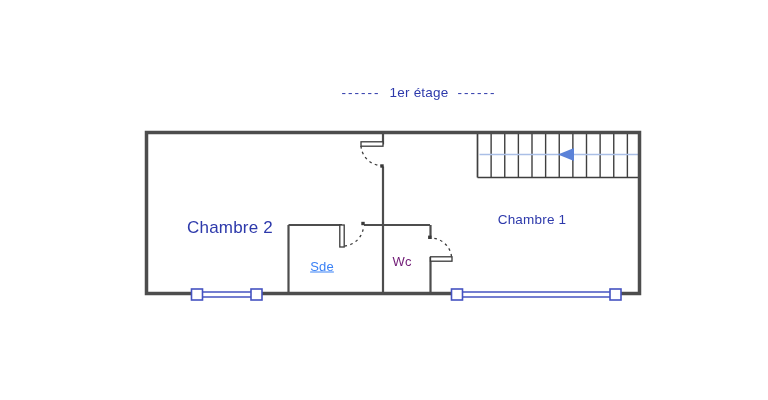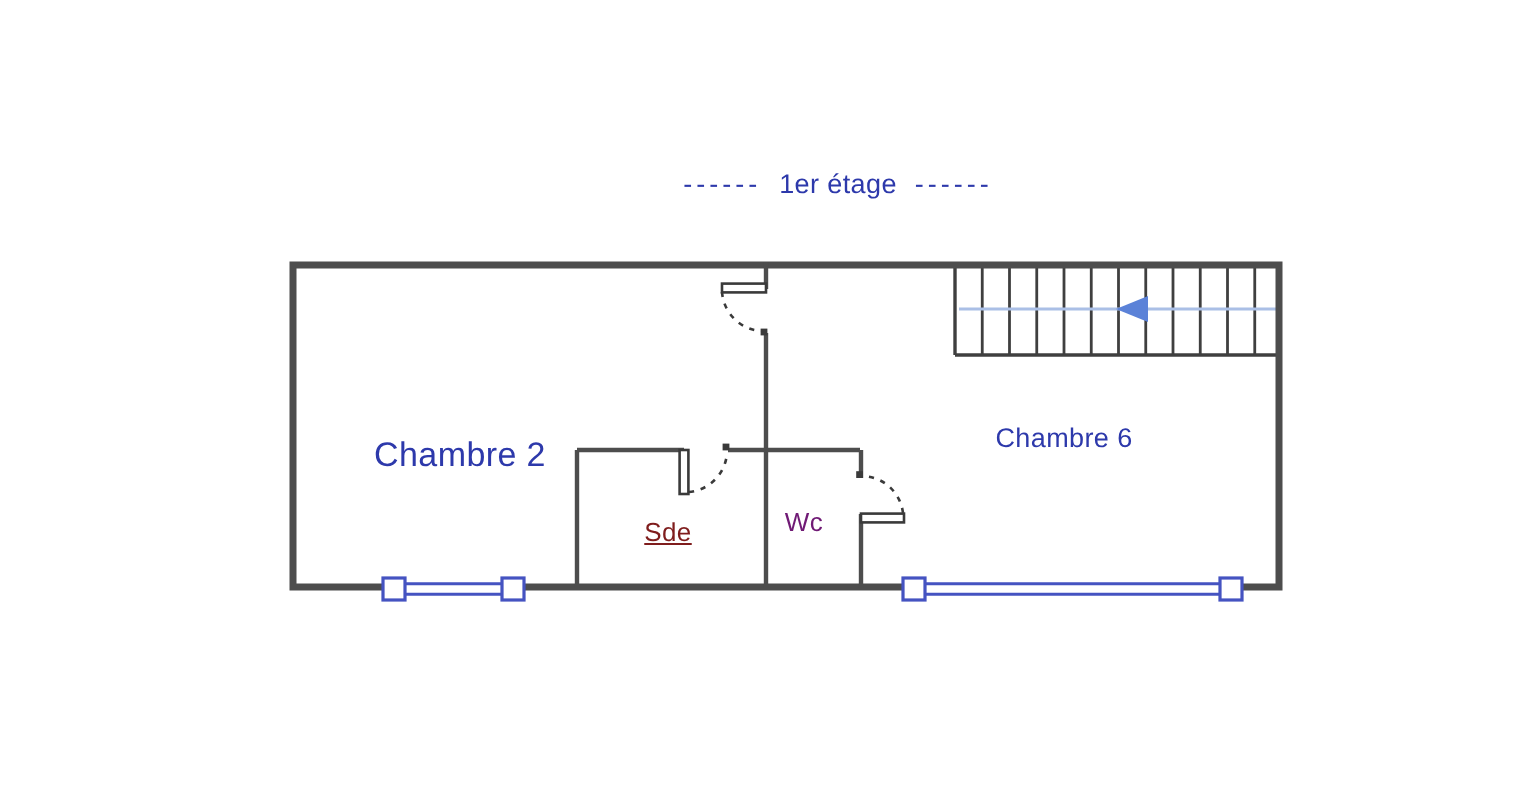--- a/index.html
+++ b/index.html
@@ -68,17 +68,17 @@
       <rect x="380.3" y="164.3" width="3.4" height="3.4" fill="#3a3a3a"></rect>
       <path d="M 344.5,246 A 21,21 0 0 0 363.5,226.5" fill="none" stroke="#3a3a3a" stroke-width="1.3" stroke-dasharray="2.6 3.4"></path>
       <rect x="339.8" y="225" width="4.4" height="22" fill="#ffffff" stroke="#3a3a3a" stroke-width="1.3"></rect>
       <rect x="361.3" y="221.8" width="3.4" height="3.4" fill="#3a3a3a"></rect>
       <path d="M 451.5,256.5 A 21,21 0 0 0 431.5,238" fill="none" stroke="#3a3a3a" stroke-width="1.3" stroke-dasharray="2.6 3.4"></path>
       <rect x="430.5" y="256.8" width="21.5" height="4.4" fill="#ffffff" stroke="#3a3a3a" stroke-width="1.3"></rect>
       <rect x="428.1" y="235.60000000000002" width="3.4" height="3.4" fill="#3a3a3a"></rect>
     </svg>
 
   <div class="room-label" style="left: 230px; top: 200px; font-size: 17px; color: rgb(45, 57, 171); margin-top: 28px;">Chambre 2</div>
-  <div class="room-label" style="left: 532px; top: 219px; font-size: 13.5px; color: rgb(45, 57, 171);">Chambre 6</div>
-  <div class="room-label" style="left: 334px; top: 266px; font-size: 13px; color: #7f1d1d; text-decoration: underline;">Sde</div>
+  <div class="room-label" style="left: 532px; top: 219px; font-size: 13.5px; color: rgb(45, 57, 171);">Chambre 1</div>
+  <div class="room-label" style="left: 322px; top: 266px; font-size: 13px; color: #3b82f6; text-decoration: underline;">Sde</div>
   <div class="room-label" style="left: 402px; top: 261px; font-size: 13px; color: #701a75;">Wc</div>
 
 </div>
 
 </body></html>

